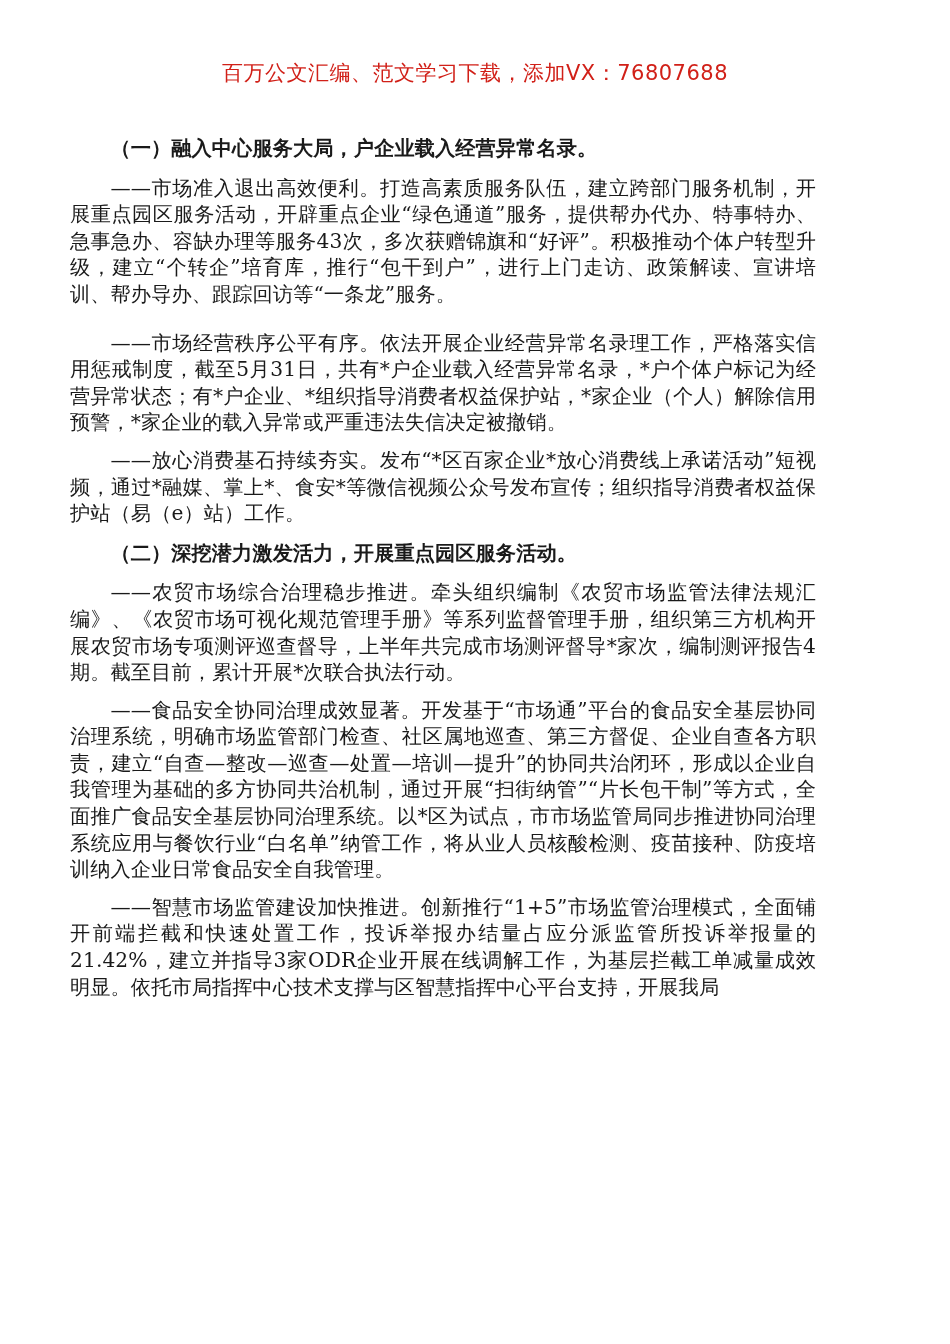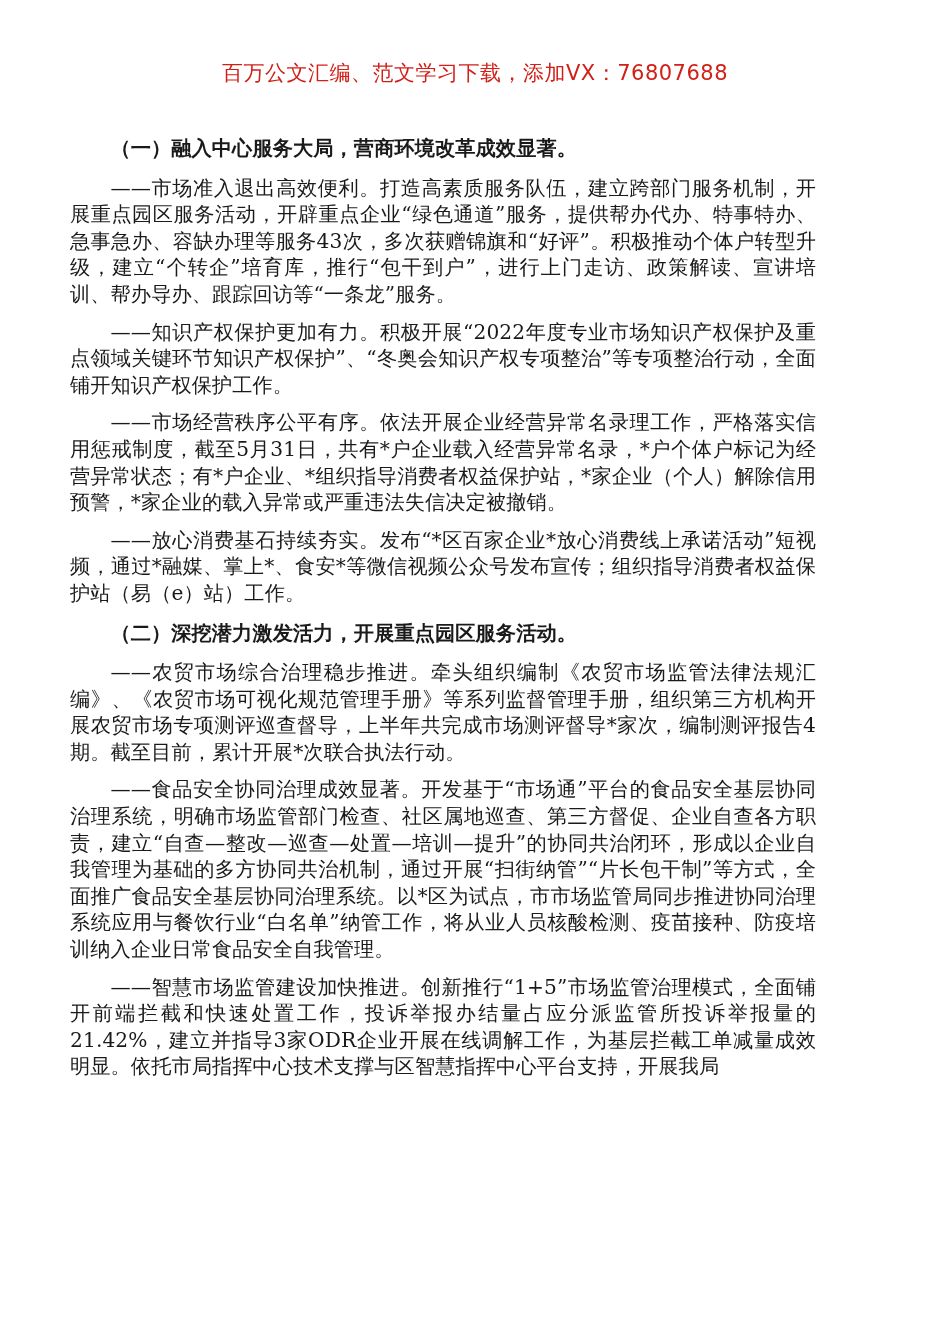--- a/index.html
+++ b/index.html
@@ -62,29 +62,28 @@
 
 <div class="page">
 
   <div class="watermark-header" style="color: rgb(209, 32, 24);">百万公文汇编、范文学习下载，添加VX：76807688</div>
 
   <div class="content">
 
 
     <div class="gap-md"></div>
 
-    <p class="section-heading">（一）融入中心服务大局，营商环境改革成效显著。</p>
+    <p class="section-heading">（一）融入中心服务大局，户企业载入经营异常名录。</p>
 
     <div class="gap-md"></div>
 
     <p class="body-para">——市场准入退出高效便利。打造高素质服务队伍，建立跨部门服务机制，开展重点园区服务活动，开辟重点企业“绿色通道”服务，提供帮办代办、特事特办、急事急办、容缺办理等服务43次，多次获赠锦旗和“好评”。积极推动个体户转型升级，建立“个转企”培育库，推行“包干到户”，进行上门走访、政策解读、宣讲培训、帮办导办、跟踪回访等“一条龙”服务。</p>
 
     <div class="gap-sm"></div>
 
-    <p class="body-para">——知识产权保护更加有力。积极开展“2022年度专业市场知识产权保护及重点领域关键环节知识产权保护”、“冬奥会知识产权专项整治”等专项整治行动，全面铺开知识产权保护工作。</p>
 
     <div class="gap-sm"></div>
 
     <p class="body-para">——市场经营秩序公平有序。依法开展企业经营异常名录理工作，严格落实信用惩戒制度，截至5月31日，共有*户企业载入经营异常名录，*户个体户标记为经营异常状态；有*户企业、*组织指导消费者权益保护站，*家企业（个人）解除信用预警，*家企业的载入异常或严重违法失信决定被撤销。</p>
 
     <div class="gap-sm"></div>
 
     <p class="body-para">——放心消费基石持续夯实。发布“*区百家企业*放心消费线上承诺活动”短视频，通过*融媒、掌上*、食安*等微信视频公众号发布宣传；组织指导消费者权益保护站（易（e）站）工作。</p>
 
     <div class="gap-md"></div>

